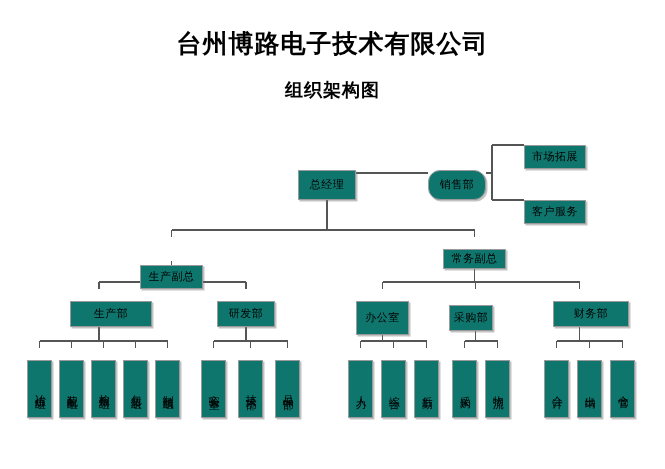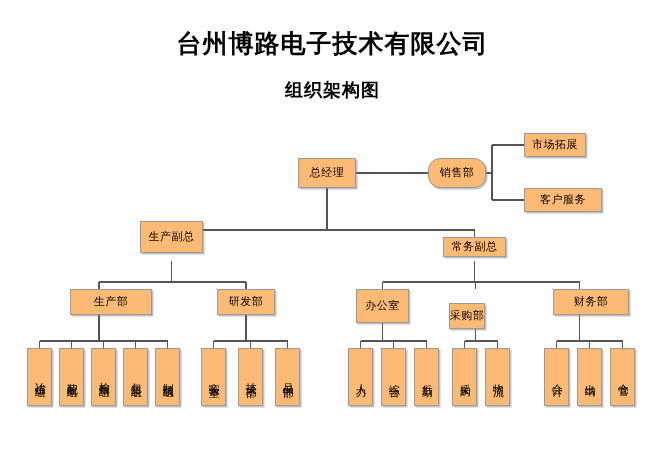--- a/index.html
+++ b/index.html
@@ -47,29 +47,30 @@
     position: absolute;
     left: 0;
     top: 0;
     width: 665px;
     height: 469px;
     pointer-events: none;
   }
   .node {
     position: absolute;
     box-sizing: border-box;
-    background: #fdba74;
+    background: #0f766e;
     border: 1px solid #9a9a9a;
     box-shadow: 1.5px 1.5px 0 rgba(120,120,120,0.45);
     font-family: Liberation Sans, sans-serif;
     color: #000000;
     display: flex;
     align-items: center;
     justify-content: center;
     line-height: 1.05;
+    margin-top: 12px;
   }
   .node.horiz {
     font-size: 11px;
     white-space: nowrap;
     letter-spacing: 0.5px;
   }
   .node.vert {
     font-size: 11px;
     writing-mode: vertical-rl;
     text-orientation: upright;
@@ -130,27 +131,27 @@
       <line x1="486" y1="173" x2="492" y2="173" stroke="#555555" stroke-width="1.2" shape-rendering="crispEdges"></line>
       <line x1="492" y1="145" x2="492" y2="200" stroke="#555555" stroke-width="1.2" shape-rendering="crispEdges"></line>
       <line x1="492" y1="145" x2="524" y2="145" stroke="#555555" stroke-width="1.2" shape-rendering="crispEdges"></line>
       <line x1="492" y1="200" x2="524" y2="200" stroke="#555555" stroke-width="1.2" shape-rendering="crispEdges"></line>
     </svg>
 
   <div id="nodes">
       <div class="node horiz" style="left: 298px; top: 158px; width: 58px; height: 30px; text-align: right;">总经理</div>
       <div class="node horiz" style="left: 428px; top: 158px; width: 58px; height: 30px; border-radius: 12px;">销售部</div>
       <div class="node horiz" style="left: 524px; top: 133px; width: 62px; height: 24px;">市场拓展</div>
-      <div class="node horiz" style="left: 524px; top: 188px; width: 78px; height: 24px; text-align: right;">客户服务</div>
-      <div class="node horiz" style="left: 140px; top: 221px; width: 63px; height: 32px;">生产副总</div>
+      <div class="node horiz" style="left: 524px; top: 188px; width: 62px; height: 24px; text-align: right;">客户服务</div>
+      <div class="node horiz" style="left: 140px; top: 253px; width: 63px; height: 24px;">生产副总</div>
       <div class="node horiz" style="left: 443px; top: 237px; width: 63px; height: 20px;">常务副总</div>
       <div class="node horiz" style="left: 70px; top: 289px; width: 82px; height: 26px;">生产部</div>
       <div class="node horiz" style="left: 217px; top: 289px; width: 58px; height: 26px;">研发部</div>
       <div class="node horiz" style="left: 356px; top: 289px; width: 53px; height: 34px;">办公室</div>
-      <div class="node horiz" style="left: 449px; top: 303px; width: 36px; height: 26px;">采购部</div>
+      <div class="node horiz" style="left: 449px; top: 293px; width: 44px; height: 26px;">采购部</div>
       <div class="node horiz" style="left: 553px; top: 289px; width: 76px; height: 26px;">财务部</div>
       <div class="node vert" style="left: 27px; top: 348px; width: 25px; height: 58px;">冶炼组</div>
       <div class="node vert" style="left: 59px; top: 348px; width: 25px; height: 58px;">装配组</div>
       <div class="node vert" style="left: 91px; top: 348px; width: 25px; height: 58px;">检测组</div>
       <div class="node vert" style="left: 123px; top: 348px; width: 25px; height: 58px;">包装组</div>
       <div class="node vert" style="left: 155px; top: 348px; width: 25px; height: 58px;">制线组</div>
       <div class="node vert" style="left: 201px; top: 348px; width: 25px; height: 58px;">实验室</div>
       <div class="node vert" style="left: 238px; top: 348px; width: 25px; height: 58px;">技术部</div>
       <div class="node vert" style="left: 275px; top: 348px; width: 25px; height: 58px;">品保部</div>
       <div class="node vert" style="left: 348px; top: 348px; width: 25px; height: 58px;">人力</div>

